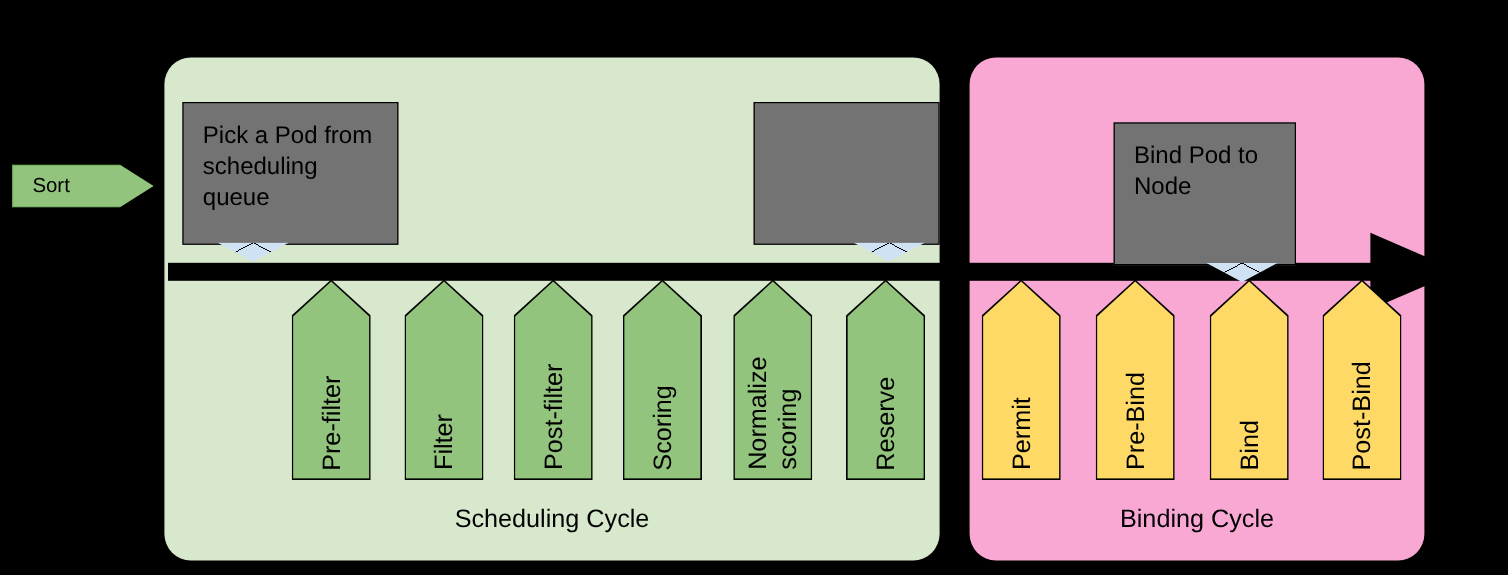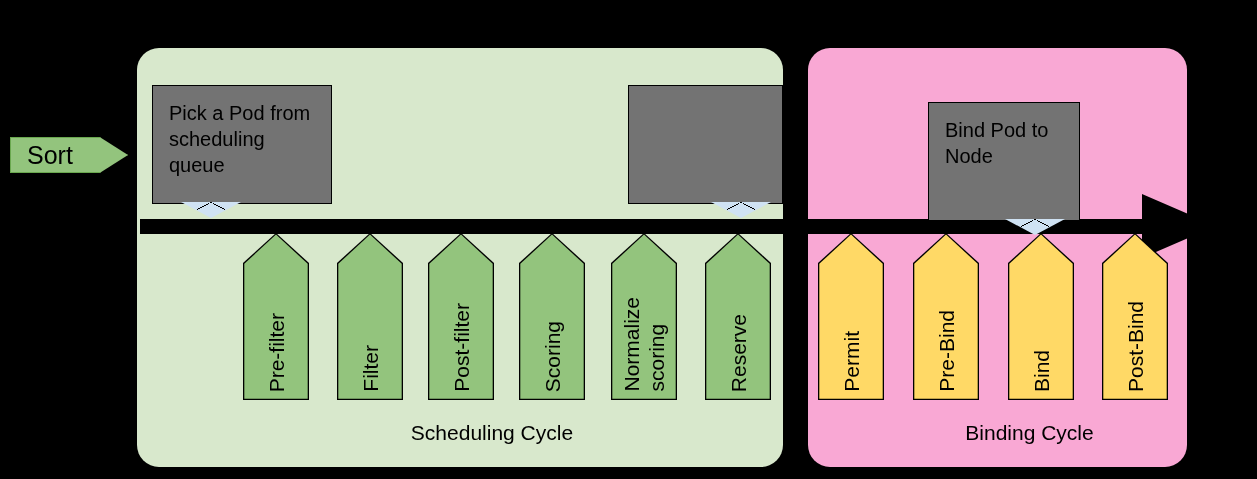--- a/index.html
+++ b/index.html
@@ -37,21 +37,20 @@
   }
 
   .cycle-label {
     position: absolute;
     width: 100%;
     text-align: center;
     bottom: 22px;
     font-size: 21px;
     color: #000000;
     white-space: nowrap;
-    padding-left: 32px;
   }
 
   
   #timeline-bar {
     position: absolute;
     left: 140px;
     top: 219px;
     width: 1037px;
     height: 15px;
     background: #000000;
@@ -77,21 +76,21 @@
     background: #93C47D;
     border: 1px solid #6AA84F;
     box-sizing: border-box;
     -webkit-clip-path: polygon(0 0, 76% 0, 100% 50%, 76% 100%, 0 100%);
     clip-path: polygon(0 0, 76% 0, 100% 50%, 76% 100%, 0 100%);
     display: flex;
     align-items: center;
   }
   #sort-arrow .sort-text {
     padding-left: 16px;
-    font-size: 25px;
+    font-size: 17px;
     color: #000000;
   }
 
   
   .callout {
     position: absolute;
     background: #737373;
     border: 1px solid #000000;
     box-sizing: border-box;
   }

